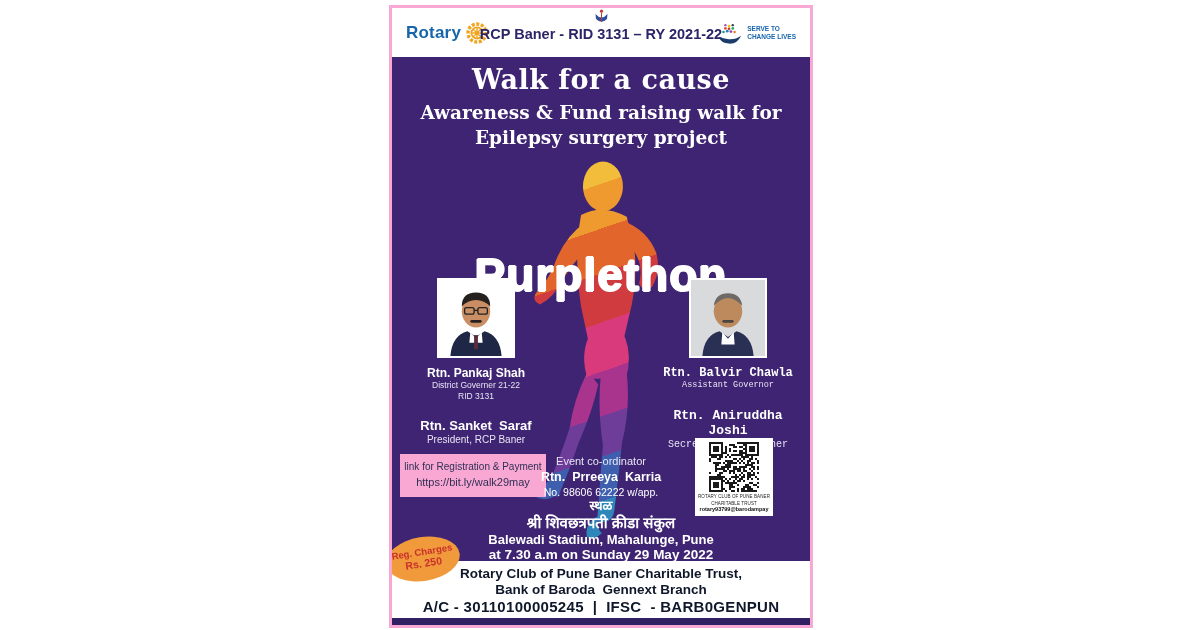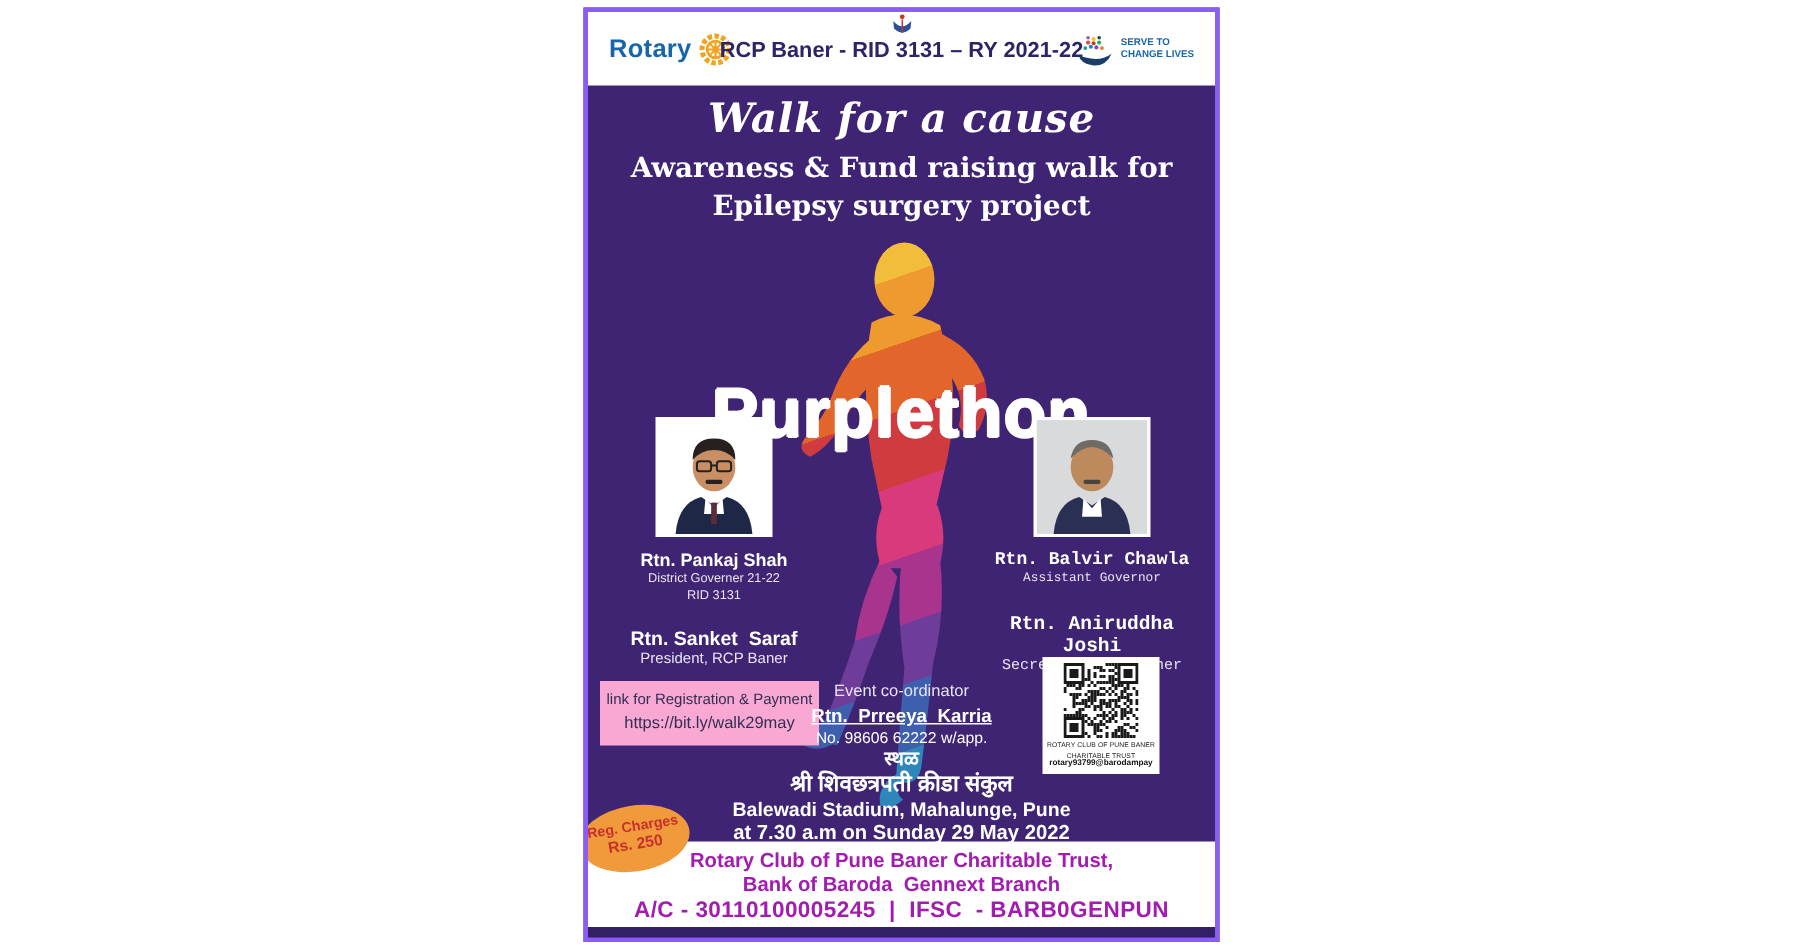--- a/index.html
+++ b/index.html
@@ -1,39 +1,39 @@
 <!DOCTYPE html>
 <html><head>
 <meta charset="utf-8">
 <style>
   * { margin:0; padding:0; box-sizing:border-box; }
   html,body { width:1200px; height:630px; background:#ffffff; overflow:hidden;
               font-family:"Liberation Sans", sans-serif; }
   .page { position:relative; width:1200px; height:630px; background:#ffffff; }
 
   .poster { position:absolute; left:389px; top:5px; width:424px; height:623px;
-            border:3px solid #8b5cf6; background:#3e2472; }
+            border:3px solid #f9a8d4; background:#3e2472; }
   .poster-inner { position:relative; width:418px; height:617px; overflow:hidden; }
 
   
   .header { position:absolute; left:0; top:0; width:418px; height:49px; background:#ffffff;
             display:flex; align-items:center; justify-content:space-between; padding:0 14px; }
   .rotary-logo { display:flex; align-items:center; gap:5px; }
   .rotary-word { font-size:17px; font-weight:bold; color:#1766ab; letter-spacing:.2px; }
   .club-line-wrap { position:absolute; left:0; top:0; width:418px; height:49px;
                     display:flex; flex-direction:column; align-items:center; justify-content:flex-start; }
   .crest { margin-top:1px; height:17px; }
   .club-line { font-size:14.5px; font-weight:bold; color:#2b2568; margin-top:0px; white-space:nowrap; }
   .serve-logo { display:flex; align-items:center; gap:4px; z-index:2; }
   .serve-text { font-size:6.5px; font-weight:bold; color:#1766ab; line-height:1.2; }
 
   
   .title-block { position:absolute; left:0; top:56px; width:418px; text-align:center; color:#fff;
                  font-family:"DejaVu Serif", serif; font-weight:bold; z-index:3; }
-  .title-main { font-size:27px; line-height:32px; letter-spacing:.5px;font-style:italic; }
+  .title-main { font-size:27px; line-height:32px; letter-spacing:.5px; }
   .title-sub1 { font-size:18.5px; line-height:26px; margin-top:4px; }
   .title-sub2 { font-size:18.5px; line-height:24px;text-align:center; }
 
   
   .runner { position:absolute; left:112px; top:146px; width:196px; height:400px; z-index:1; }
   .event-name { position:absolute; left:0; top:192px; width:418px; text-align:center;
                 font-size:46px; font-weight:bold; color:#ffffff; letter-spacing:1px; z-index:2;
                 text-shadow:1px 0 0 #fff,-1px 0 0 #fff,0 1px 0 #fff,0 -1px 0 #fff;margin-top:48px; }
 
   
@@ -48,40 +48,40 @@
   .p-role2 { font-size:10px; line-height:13px; color:#e8e4f4; }
 
   
   .reg-box { position:absolute; left:8px; top:446px; width:146px; background:#f9a8d4;
              padding:6px 4px 7px 4px; text-align:center; z-index:3; }
   .reg-label { font-size:10px; color:#2f2f55; line-height:13px; }
   .reg-url { font-size:11px; color:#2f2f55; line-height:15px; margin-top:2px; }
 
   .coordinator { position:absolute; left:140px; top:448px; width:138px; text-align:center; color:#fff; z-index:3; }
   .co-head { font-size:11px; line-height:11px; color:#e8e4f4; }
-  .co-name { font-size:12.5px; font-weight:bold; line-height:16px; margin-top:2px; white-space:pre-wrap;text-decoration:underline; }
+  .co-name { font-size:12.5px; font-weight:bold; line-height:16px; margin-top:2px; white-space:pre-wrap; }
   .co-phone { font-size:10.5px; line-height:14px; }
 
   .qr-box { position:absolute; left:303px; top:430px; width:78px; background:#fff;
             padding:4px 3px 3px 3px; text-align:center; z-index:3; }
   .qr-box svg { display:block; margin:0 auto; }
   .qr-cap  { font-size:4.5px; line-height:5px; color:#222; margin-top:2px; letter-spacing:.1px; }
   .qr-upi  { font-size:5.5px; line-height:7px; color:#111; font-weight:bold; }
 
   
   .venue { position:absolute; left:0; top:490px; width:418px; text-align:center; color:#fff;
            font-weight:bold; z-index:3; }
   .v1 { font-size:13px; line-height:15px; }
   .v2 { font-size:15px; line-height:19px; }
   .v3 { font-size:13px; line-height:15px; }
   .v4 { font-size:13.5px; line-height:15px; }
 
   
   .footer { position:absolute; left:0; top:553px; width:418px; height:57px; background:#ffffff;
-            text-align:center; color:#a21caf; padding-top:5px; z-index:4; }
+            text-align:center; color:#0f172a; padding-top:5px; z-index:4; }
   .f1,.f2 { font-size:13.5px; font-weight:bold; line-height:16px; white-space:pre-wrap; }
   .f3 { font-size:15px; font-weight:bold; line-height:18px; letter-spacing:.3px; white-space:pre-wrap; }
   .bottom-strip { position:absolute; left:0; top:610px; width:418px; height:7px; background:#322064; z-index:4; }
 
   
   .badge { position:absolute; left:-6px; top:529px; width:74px; height:44px; background:#f09a3c;
            border-radius:50%; transform:rotate(-9deg); z-index:6; text-align:center; padding-top:9px; }
   .badge-l1 { font-size:9.5px; font-weight:bold; color:#c9302c; line-height:11px; }
   .badge-l2 { font-size:10.5px; font-weight:bold; color:#c9302c; line-height:13px; }
 </style>

